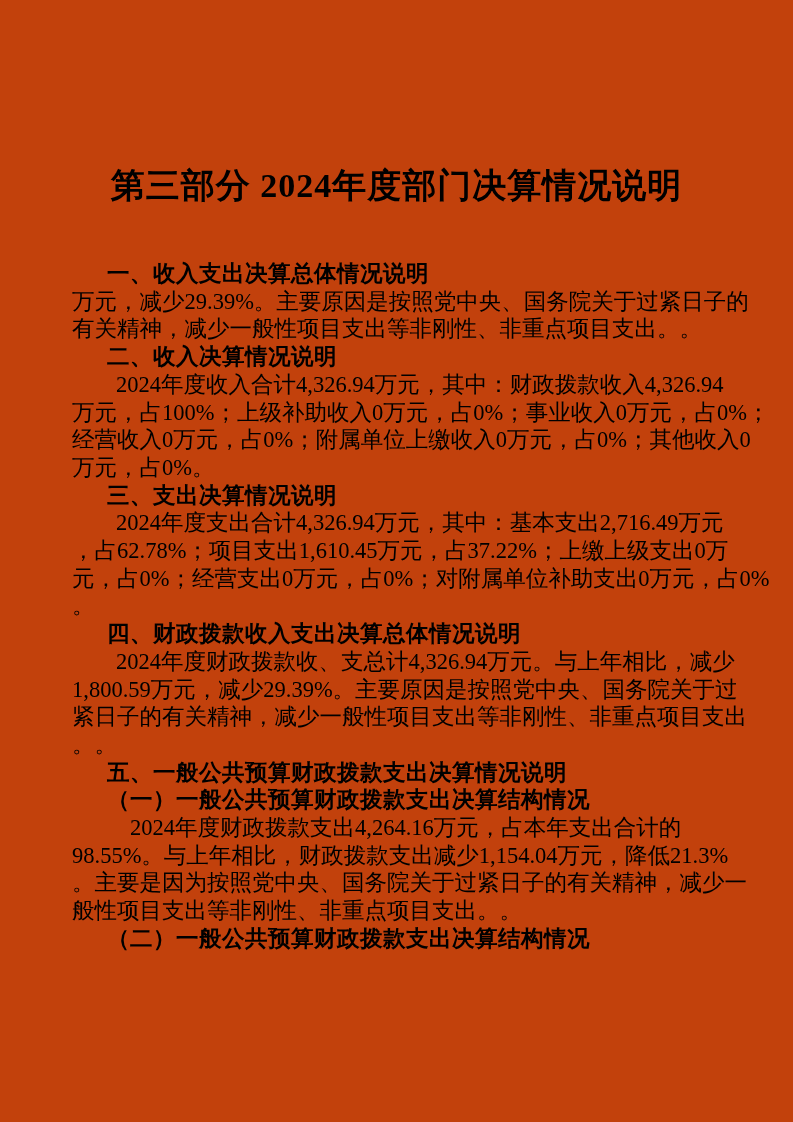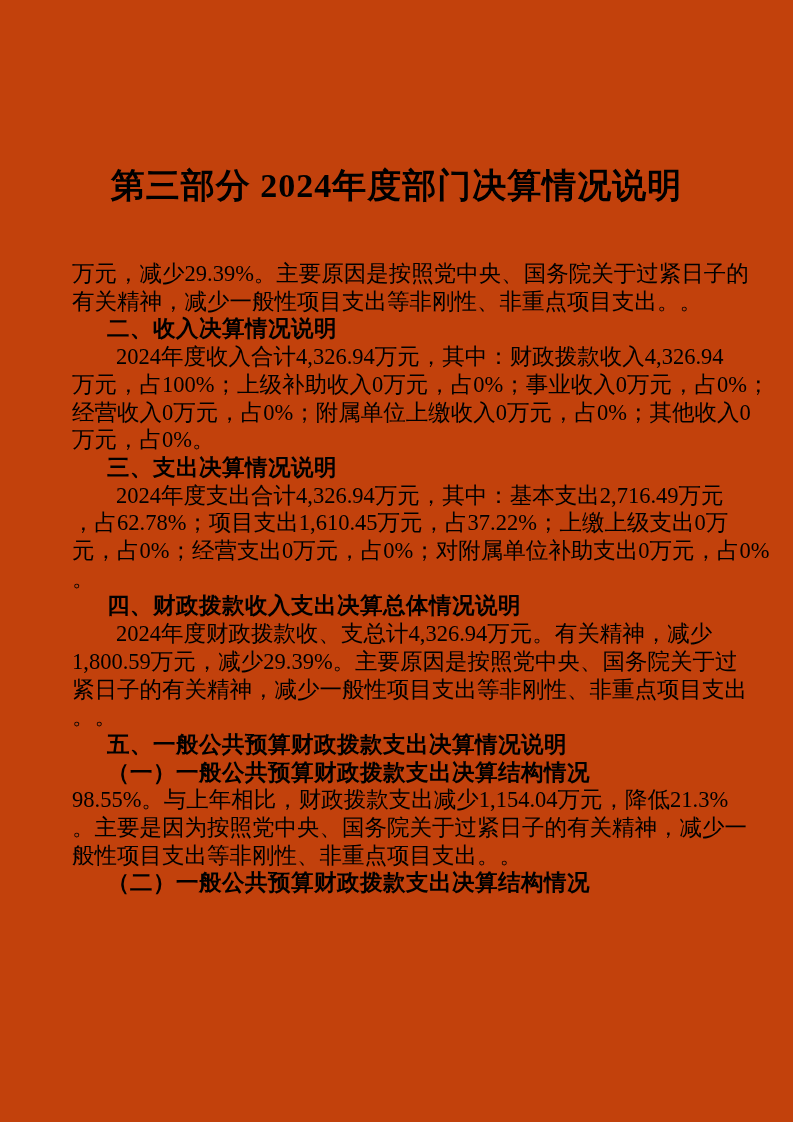--- a/index.html
+++ b/index.html
@@ -52,20 +52,21 @@
 </head>
 <body>
 
 <div class="page">
 
   <div class="doc-title">第三部分 2024年度部门决算情况说明</div>
 
   <div class="content">
 
     <section>
+      <div class="line heading">一、收入支出决算总体情况说明</div>
       <div class="line">万元，减少29.39%。主要原因是按照党中央、国务院关于过紧日子的</div>
       <div class="line">有关精神，减少一般性项目支出等非刚性、非重点项目支出。。</div>
     </section>
 
     <section>
       <div class="line heading">二、收入决算情况说明</div>
       <div class="line first">2024年度收入合计4,326.94万元，其中：财政拨款收入4,326.94</div>
       <div class="line">万元，占100%；上级补助收入0万元，占0%；事业收入0万元，占0%；</div>
       <div class="line">经营收入0万元，占0%；附属单位上缴收入0万元，占0%；其他收入0</div>
       <div class="line">万元，占0%。</div>
@@ -74,29 +75,30 @@
     <section>
       <div class="line heading">三、支出决算情况说明</div>
       <div class="line first">2024年度支出合计4,326.94万元，其中：基本支出2,716.49万元</div>
       <div class="line">，占62.78%；项目支出1,610.45万元，占37.22%；上缴上级支出0万</div>
       <div class="line">元，占0%；经营支出0万元，占0%；对附属单位补助支出0万元，占0%</div>
       <div class="line">。</div>
     </section>
 
     <section>
       <div class="line heading">四、财政拨款收入支出决算总体情况说明</div>
-      <div class="line first">2024年度财政拨款收、支总计4,326.94万元。有关精神，减少</div>
+      <div class="line first">2024年度财政拨款收、支总计4,326.94万元。与上年相比，减少</div>
       <div class="line">1,800.59万元，减少29.39%。主要原因是按照党中央、国务院关于过</div>
       <div class="line">紧日子的有关精神，减少一般性项目支出等非刚性、非重点项目支出</div>
       <div class="line">。。</div>
     </section>
 
     <section>
       <div class="line heading">五、一般公共预算财政拨款支出决算情况说明</div>
       <div class="line heading">（一）一般公共预算财政拨款支出决算结构情况</div>
+      <div class="line firstx">2024年度财政拨款支出4,264.16万元，占本年支出合计的</div>
       <div class="line">98.55%。与上年相比，财政拨款支出减少1,154.04万元，降低21.3%</div>
       <div class="line">。主要是因为按照党中央、国务院关于过紧日子的有关精神，减少一</div>
       <div class="line">般性项目支出等非刚性、非重点项目支出。。</div>
       <div class="line heading">（二）一般公共预算财政拨款支出决算结构情况</div>
     </section>
 
   </div>
 </div>
 
 </body></html>

